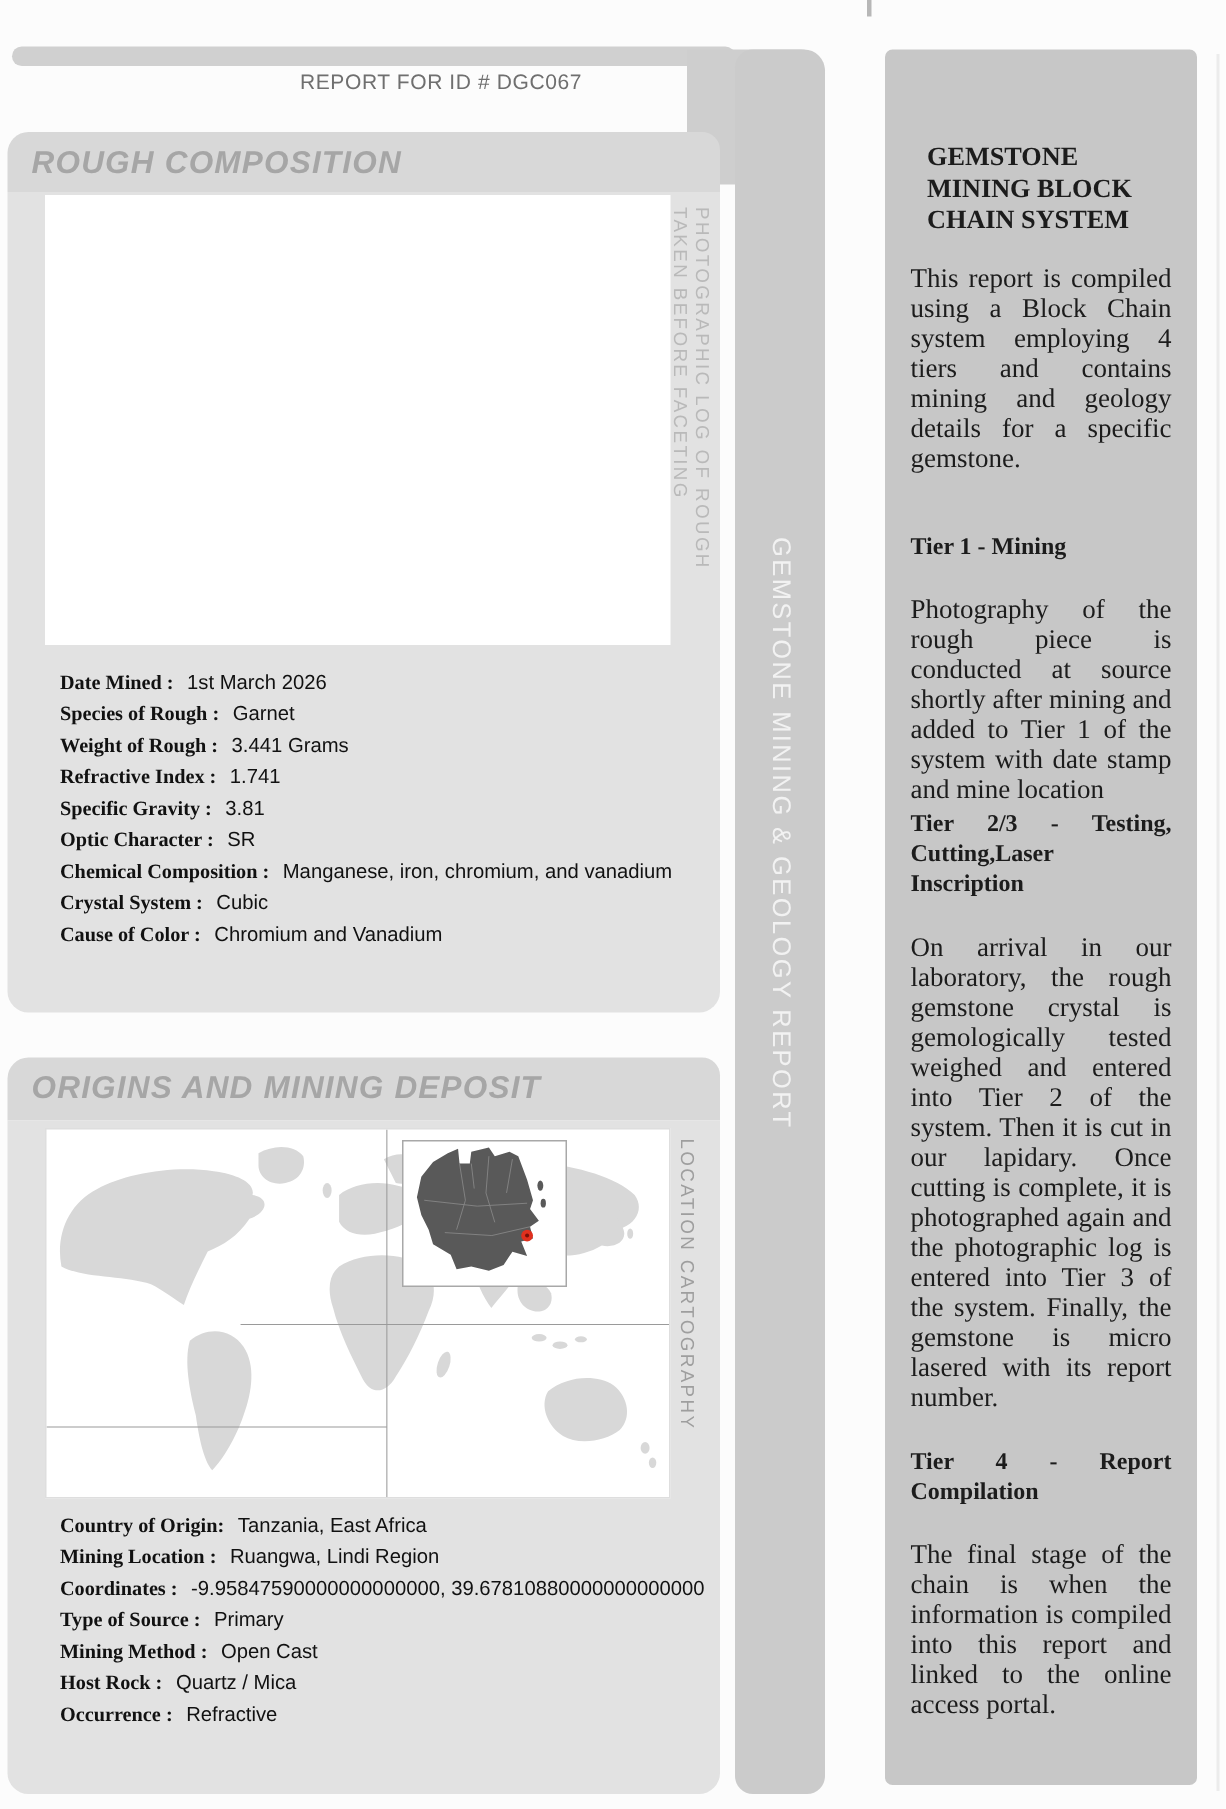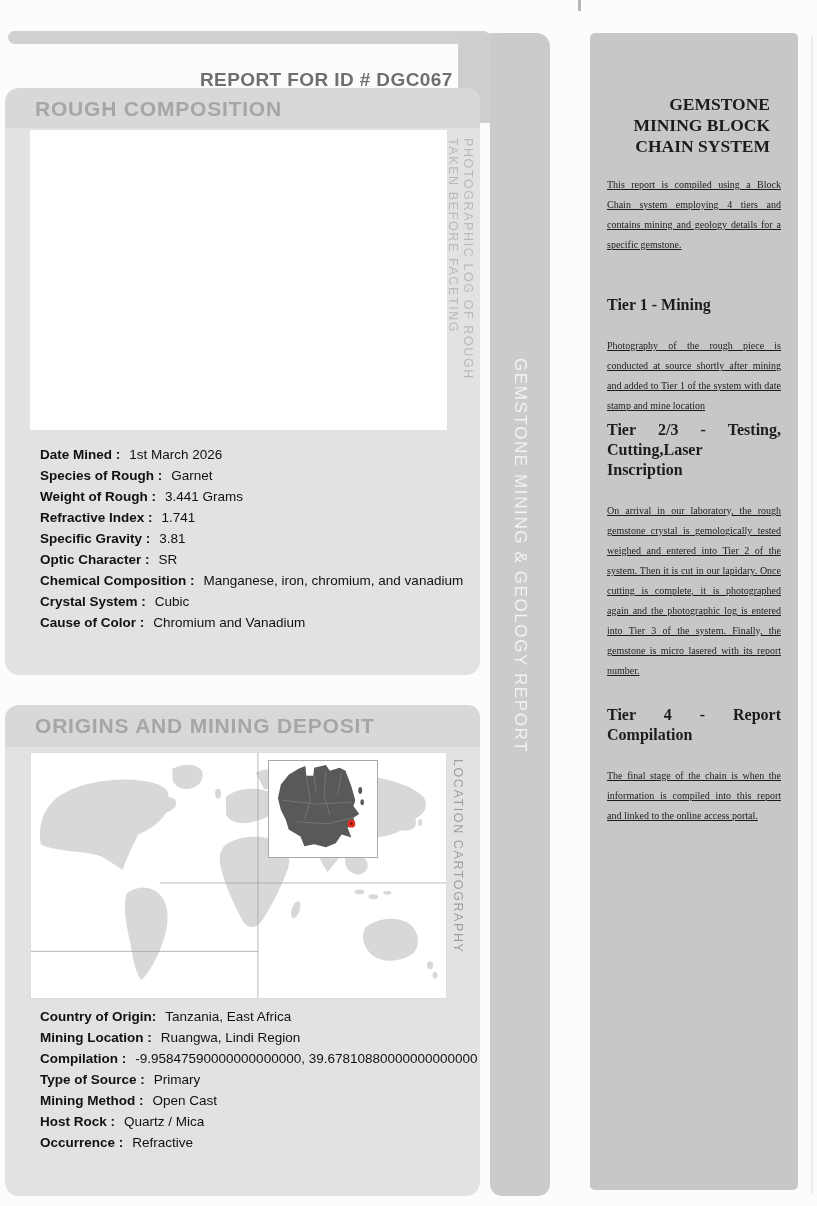--- a/index.html
+++ b/index.html
@@ -11,62 +11,62 @@
   }
   html,body{margin:0;padding:0;}
   .page{
     position:relative; width:817px; height:1206px; background:var(--page-bg);
     font-family:"Liberation Sans", sans-serif; overflow:hidden;
   }
   .top-tick{position:absolute; left:578px; top:0; width:3px; height:11px; background:#b7b7b7;}
   .top-bar{position:absolute; left:8px; top:31px; width:482px; height:13px; background:var(--bar-gray); border-radius:7px;}
   .corner-block{position:absolute; left:458px; top:33px; width:92px; height:90px; background:#cecece; border-radius:0 16px 0 0;}
   .report-title{
-    position:absolute; left:200px; top:69px; font-size:19px; font-weight:bold;
+    position:absolute; left:200px; top:46px; font-size:14px; font-weight:normal;
     color:var(--title-text); letter-spacing:.4px; white-space:nowrap;
   }
   .section-band{
     position:absolute; left:5px; width:475px; height:40px; background:var(--band-gray);
     border-radius:14px 12px 0 0; color:var(--heading-text); font-size:21px; font-weight:bold;
-    letter-spacing:.8px; line-height:42px; padding-left:30px; box-sizing:border-box; white-space:nowrap;
+    letter-spacing:.8px; line-height:42px; padding-left:16px; box-sizing:border-box; white-space:nowrap;font-style:italic;
   }
   .band-rough{top:88px;}
   .band-origins{top:705px; height:42px;}
   .section-body{position:absolute; left:5px; width:475px; background:var(--panel-gray); border-radius:0 0 14px 14px;}
   .body-rough{top:128px; height:547px;}
   .body-origins{top:747px; height:449px;}
   .photo-box{position:absolute; left:25px; top:2px; width:417px; height:300px; background:#ffffff;}
   .v-caption{
     position:absolute; writing-mode:vertical-rl; color:var(--caption-text);
     font-size:12.5px; letter-spacing:1.6px; line-height:15px; white-space:nowrap;
   }
   .photo-caption{left:440px; top:10px; height:300px;}
   .map-caption{left:445px; top:12px; height:240px; color:var(--map-caption-text);}
   .fields{position:absolute; left:35px; color:var(--field-text); font-size:13.5px;}
   .fields-rough{top:316px;}
   .fields-origins{top:259px;}
   .field{line-height:21px; white-space:nowrap;}
-  .fl{font-weight:bold;}
+  .fl{font-weight:bold;font-family:Liberation Serif, serif;}
   .fv{margin-left:9px;}
   .map-box{position:absolute; left:25px; top:5px; width:417px; height:247px; background:#ffffff; border:1px solid #dedede; box-sizing:border-box;}
   .world-svg{position:absolute; left:0; top:0; width:100%; height:100%;}
   .inset{position:absolute; left:237px; top:7px; width:110px; height:98px; background:#ffffff; border:1px solid #a8a8a8; box-sizing:border-box;}
   .inset svg{width:100%; height:100%;}
   .strip{position:absolute; left:490px; top:33px; width:60px; height:1163px; background:var(--strip-gray); border-radius:12px 14px 12px 12px;}
   .spine-text{
     position:absolute; top:325px; left:50%; transform:translateX(-50%);
     writing-mode:vertical-rl; color:var(--spine-text); font-size:17px; letter-spacing:1.6px; white-space:nowrap;
   }
   .sidebar{
     position:absolute; left:590px; top:33px; width:208px; height:1157px; background:var(--sidebar-gray);
     border-radius:5px; box-sizing:border-box; padding:16px 17px; color:var(--sidebar-text);
     font-family:"Liberation Serif", serif;
   }
-  .sb-title{width:152px; margin:45px auto 16px auto; text-align:right; font-weight:bold; font-size:17.5px; line-height:21px;}
-  .sb-p{font-size:10px; line-height:20px; text-align:justify; margin:16px 0 0 0;text-decoration:underline;}
+  .sb-title{width:152px; margin:45px auto 16px auto; text-align:left; font-weight:bold; font-size:17.5px; line-height:21px;}
+  .sb-p{font-size:18px; line-height:20px; text-align:justify; margin:16px 0 0 0;}
   .sb-h{font-size:16px; font-weight:bold; line-height:20px; text-align:justify; margin:40px 0 0 0;}
   .sb-h.tight{margin-top:4px;}
   .sb-p.after-h{margin-top:21px;}
   .right-faint-line{position:absolute; left:811px; top:36px; width:2px; height:1158px; background:#ececec;}
 </style>
 </head>
 <body>
 
 <div class="page">
 
@@ -141,21 +141,21 @@
           </g>
           <circle cx="84" cy="64" r="4" fill="var(--marker-red)"></circle>
           <circle cx="84" cy="64" r="1.4" fill="#7a1008"></circle>
         </svg>
       </div>
     </div>
     <div class="v-caption map-caption">LOCATION CARTOGRAPHY</div>
     <div class="fields fields-origins">
       <div class="field"><span class="fl">Country of Origin:</span><span class="fv">Tanzania, East Africa</span></div>
       <div class="field"><span class="fl">Mining Location :</span><span class="fv">Ruangwa, Lindi Region</span></div>
-      <div class="field"><span class="fl">Compilation :</span><span class="fv">-9.95847590000000000000,  39.67810880000000000000</span></div>
+      <div class="field"><span class="fl">Coordinates :</span><span class="fv">-9.95847590000000000000,  39.67810880000000000000</span></div>
       <div class="field"><span class="fl">Type of Source :</span><span class="fv">Primary</span></div>
       <div class="field"><span class="fl">Mining Method :</span><span class="fv">Open Cast</span></div>
       <div class="field"><span class="fl">Host Rock :</span><span class="fv">Quartz / Mica</span></div>
       <div class="field"><span class="fl">Occurrence :</span><span class="fv">Refractive</span></div>
     </div>
   </div>
 
   <div class="strip">
     <div class="spine-text">GEMSTONE MINING &amp; GEOLOGY REPORT</div>
   </div>

